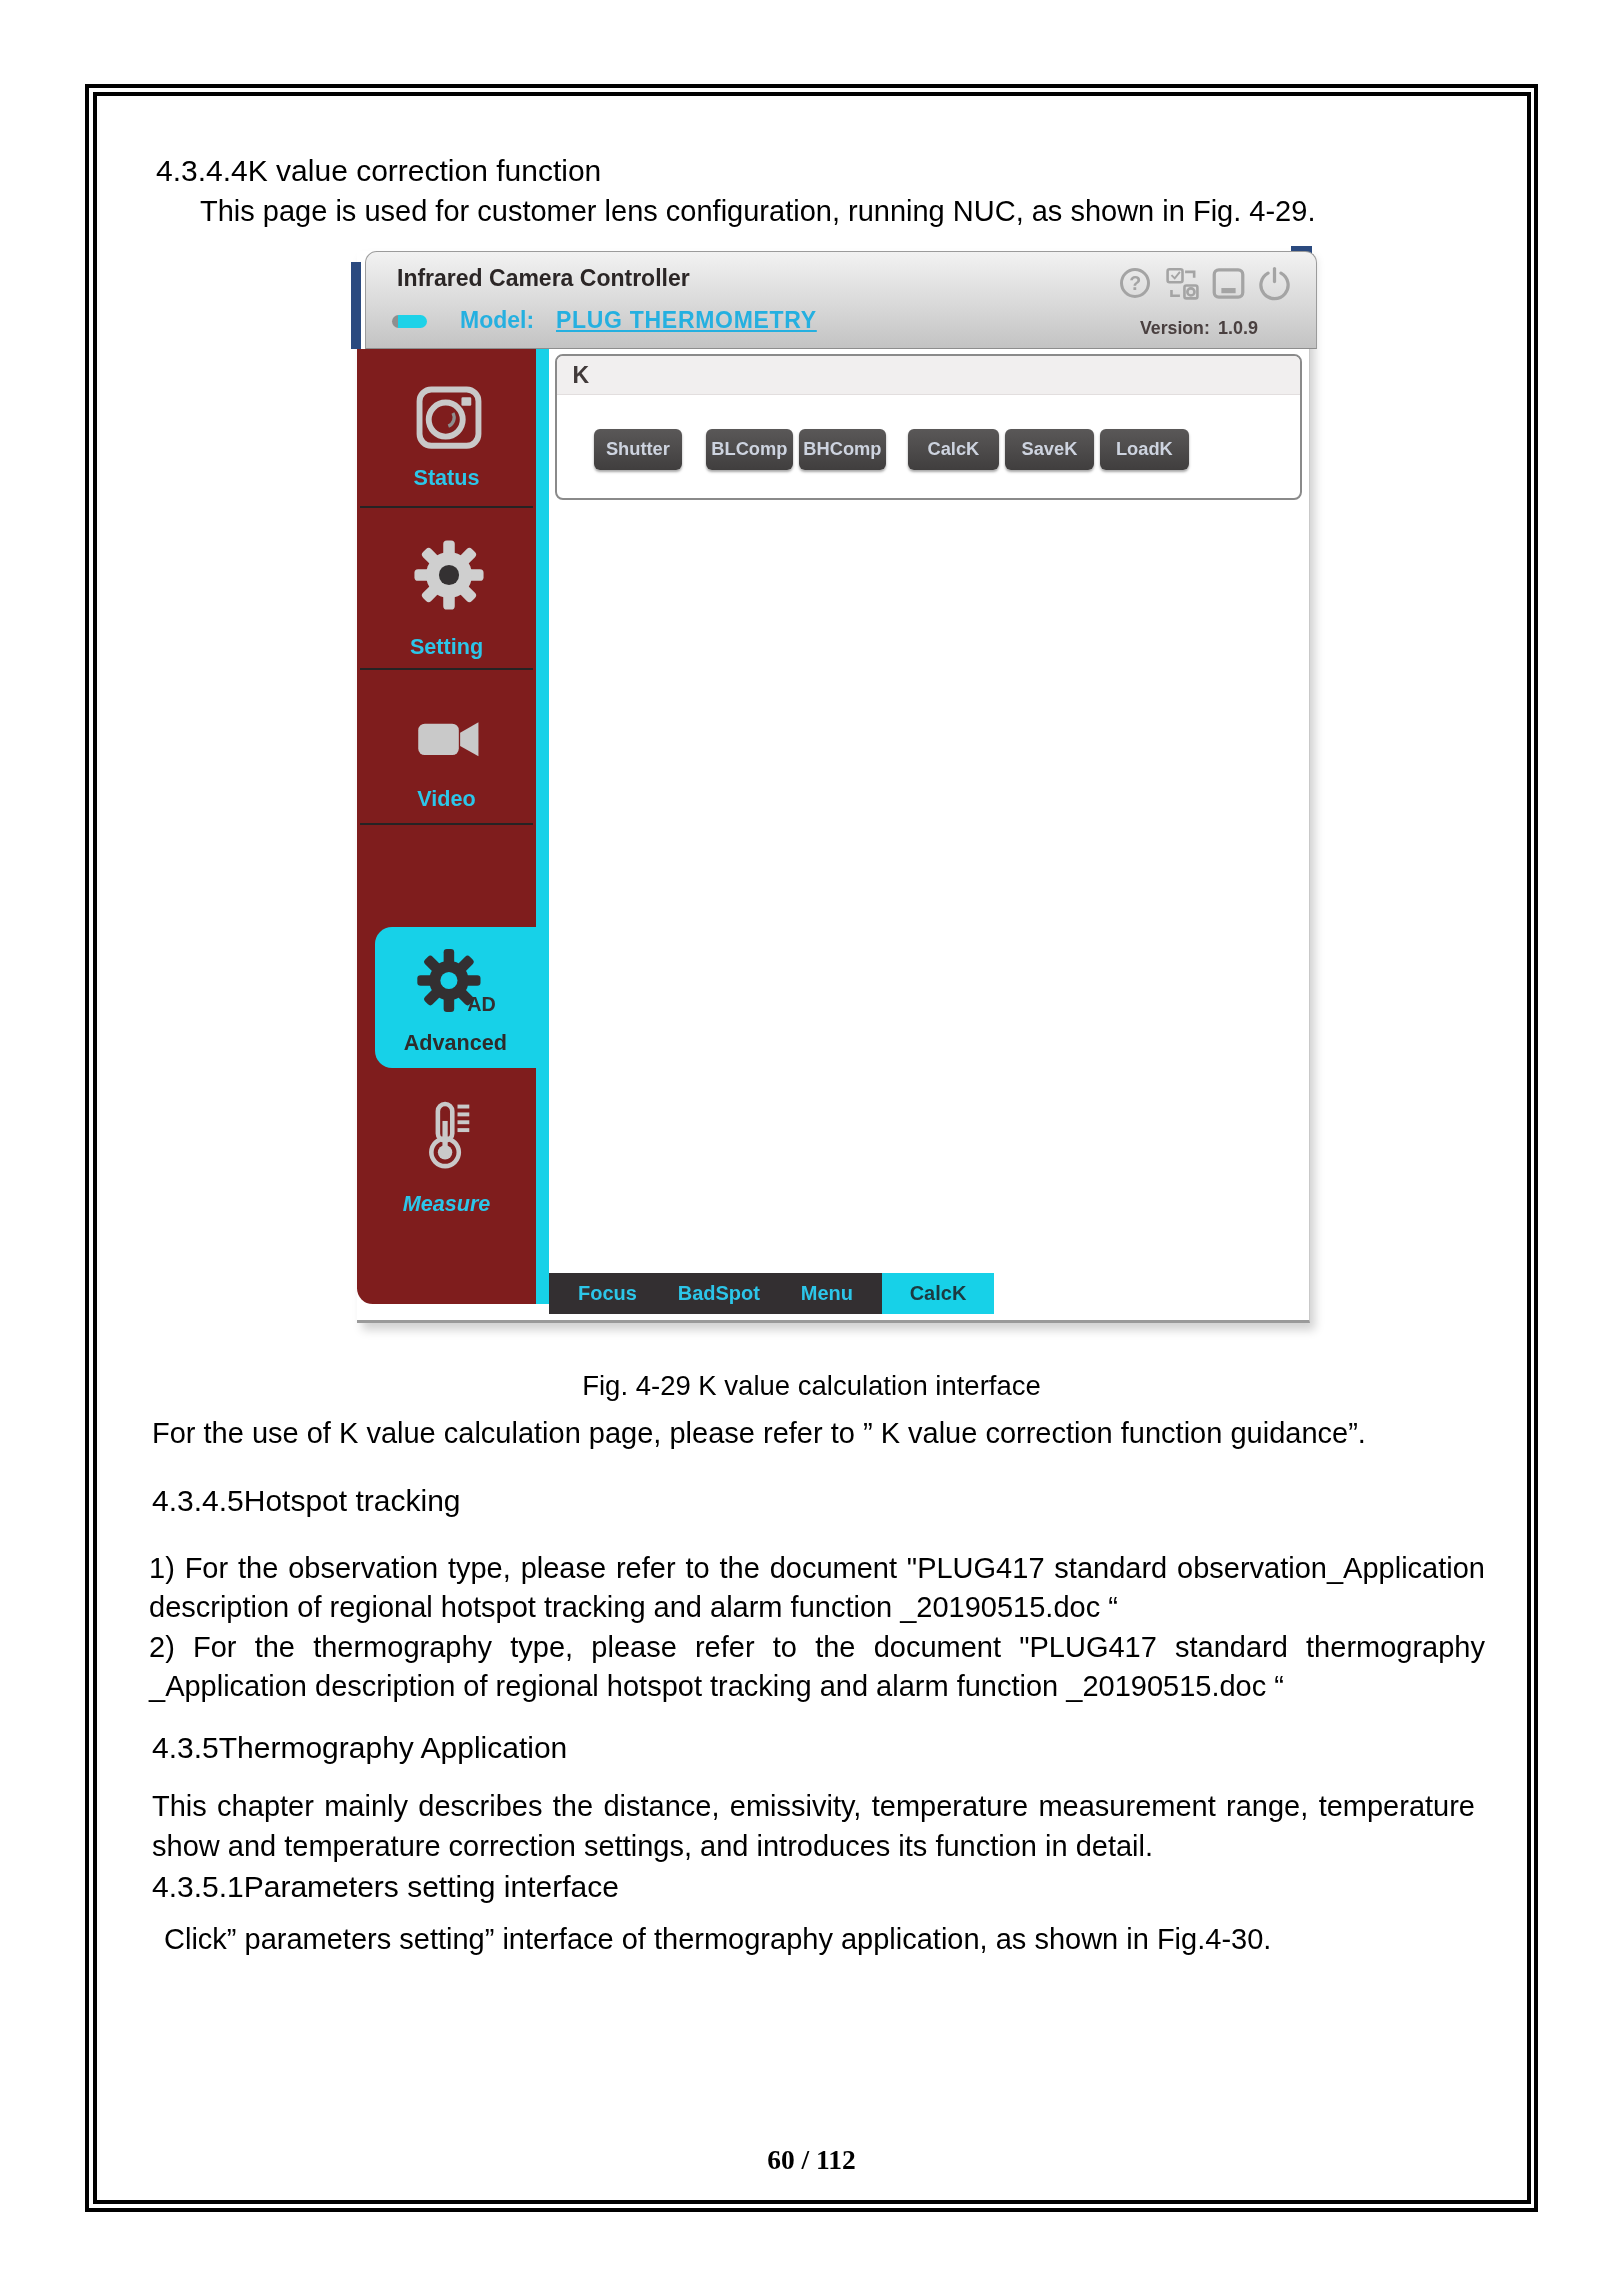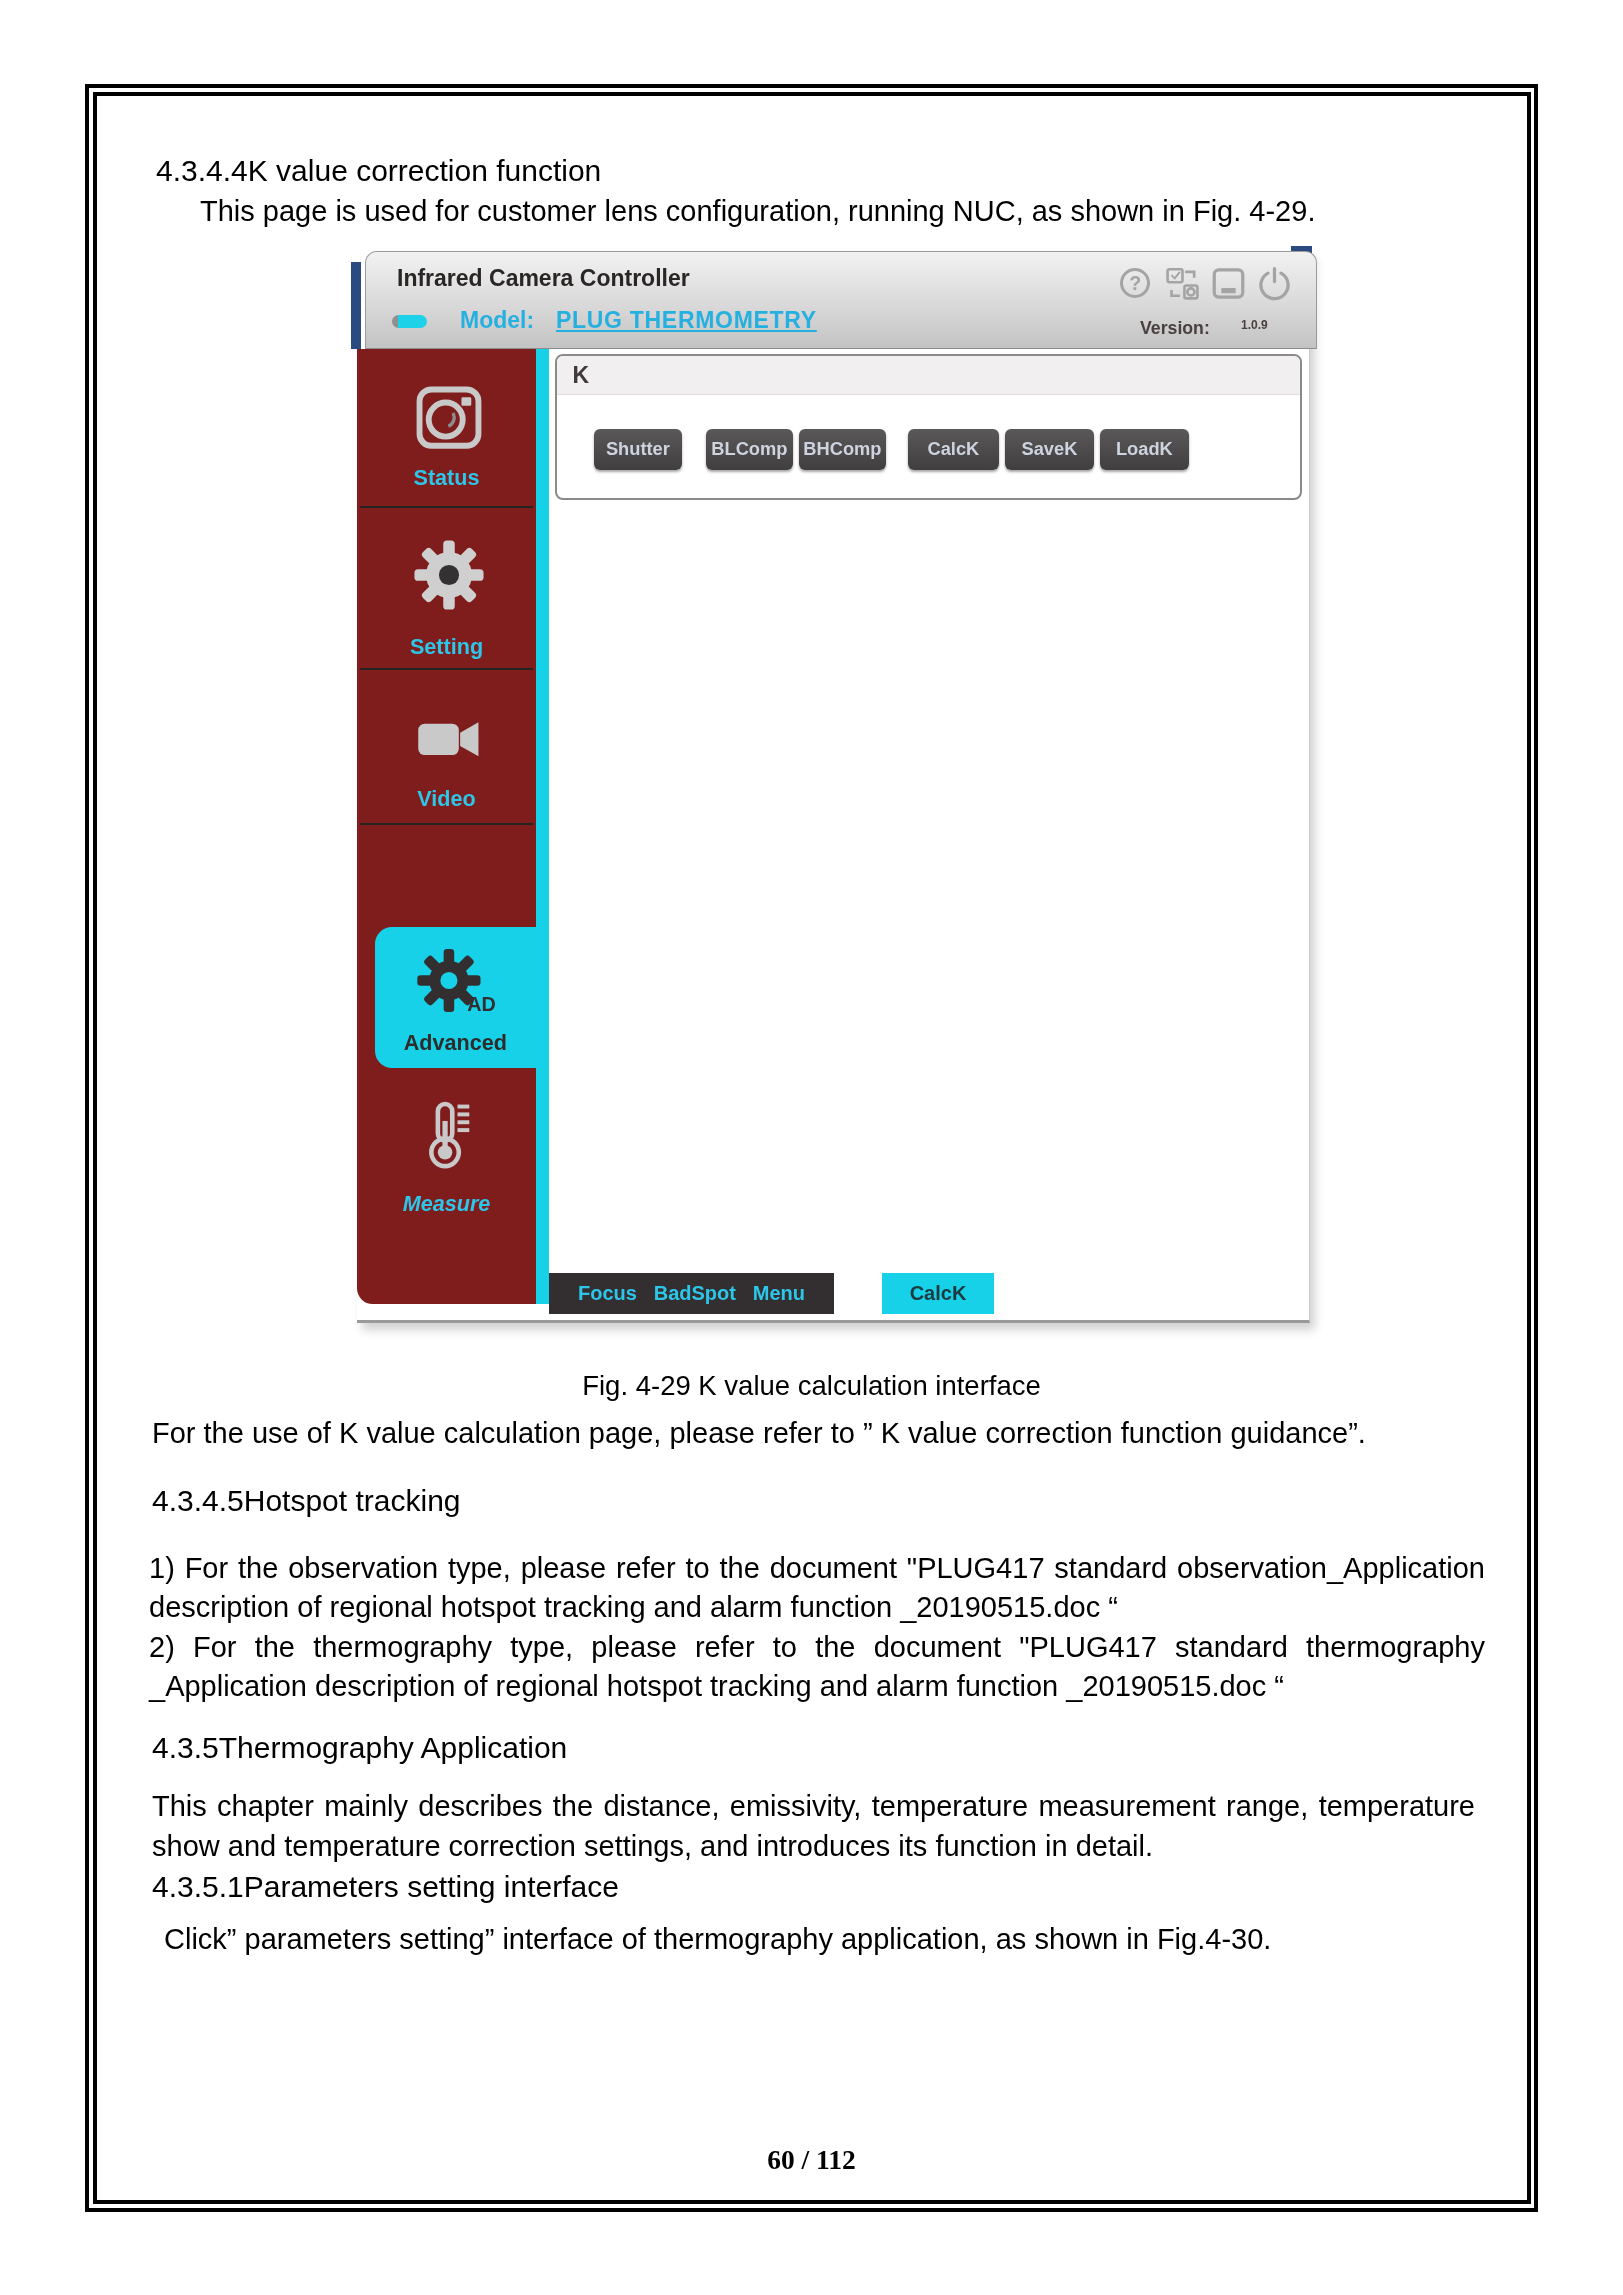--- a/index.html
+++ b/index.html
@@ -31,21 +31,21 @@
         background:linear-gradient(90deg,#8f8f8f 0 5.9px,#1dd2e8 5.9px);}
   .model-label{left:94px;top:55px;font-size:23px;font-weight:bold;color:#25b0e0;}
   .model-link{left:190px;top:55px;font-size:23px;font-weight:bold;color:#25b0e0;
               text-decoration:underline;letter-spacing:0.7px;cursor:pointer;}
   .tb-icons{left:753px;top:14.4px;display:flex;gap:11px;}
   .tb-ic{width:35px;height:35px;position:relative;}
   .help-circle{width:30px;height:30px;border:3.3px solid #a4a4a4;border-radius:50%;
                box-sizing:border-box;margin:1.3px;text-align:center;
                font-size:19.6px;font-weight:bold;color:#a4a4a4;line-height:25px;}
   .version-label{left:774px;top:66px;font-size:17.7px;font-weight:600;color:#4a4040;}
-  .version-value{left:875px;top:66px;font-size:12px;font-weight:600;color:#4a4040;text-align:center;}
+  .version-value{left:852px;top:66px;font-size:18px;font-weight:600;color:#4a4040;text-align:center;}
   
   .sidebar{left:0;top:98px;width:179px;height:955px;background:#7f1d1d;
            border-radius:0 0 0 15.7px;z-index:1;}
   .accent-strip{left:179px;top:98px;width:13px;height:955px;background:#17d1e8;z-index:1;}
   .side-label{width:179px;text-align:center;font-size:21.6px;font-weight:bold;color:#2cc6e9;}
   .side-div{left:2.6px;width:173px;height:0;border-top:2px solid #262324;}
   .side-icon{left:56px;width:72px;height:72px;}
   .adv-panel{left:18.3px;top:578px;width:173px;height:141px;background:#17d1e8;
              border-radius:17px 0 0 17px;z-index:2;}
   .adv-label{left:0;top:103px;width:160px;text-align:center;font-size:21.6px;
@@ -54,21 +54,21 @@
   .content{left:192px;top:98px;width:760px;height:970px;background:#ffffff;z-index:1;}
   .kpanel{left:5.9px;top:4.6px;width:747px;height:146px;box-sizing:border-box;
           border:2px solid #8a8a8a;border-radius:7.9px;background:#fff;overflow:hidden;}
   .kpanel-head{left:0;top:0;width:100%;height:38px;background:#f1efef;border-bottom:0.7px solid #e2dede;}
   .kpanel-title{left:15.7px;top:6.5px;font-size:23px;font-weight:bold;color:#413a3a;}
   .btn{top:73px;height:41px;box-sizing:border-box;border-radius:5.9px;
        background:linear-gradient(#5a5858,#403e3e);color:#cdd3df;
        font-size:18.3px;font-weight:600;display:flex;align-items:center;justify-content:center;
        box-shadow:0 2px 2.6px rgba(0,0,0,.35);cursor:pointer;}
   
-  .toolbar{left:0;top:924px;width:285px;height:41px;background:#332f31;
+  .toolbar{left:0;top:924px;width:333px;height:41px;background:#332f31;
            display:flex;align-items:center;justify-content:space-between;
            padding:0 29px;box-sizing:border-box;}
   .toolbar span{font-size:20px;font-weight:600;color:#2cc6e9;cursor:pointer;}
   .tab-active{left:333px;top:924px;width:112px;height:41px;background:#17d1e8;
               display:flex;align-items:center;justify-content:center;
               font-size:20px;font-weight:600;color:#1c3a40;cursor:pointer;}
   svg{display:block;}
 </style>
 </head>
 <body>

